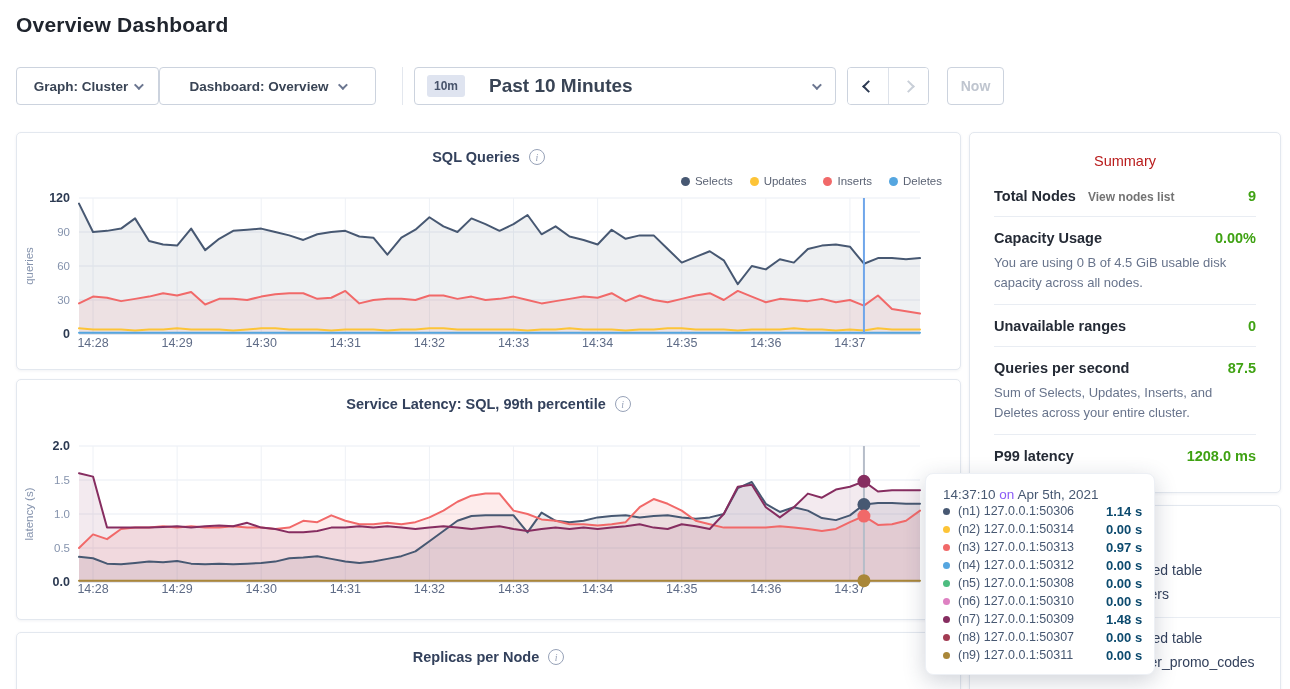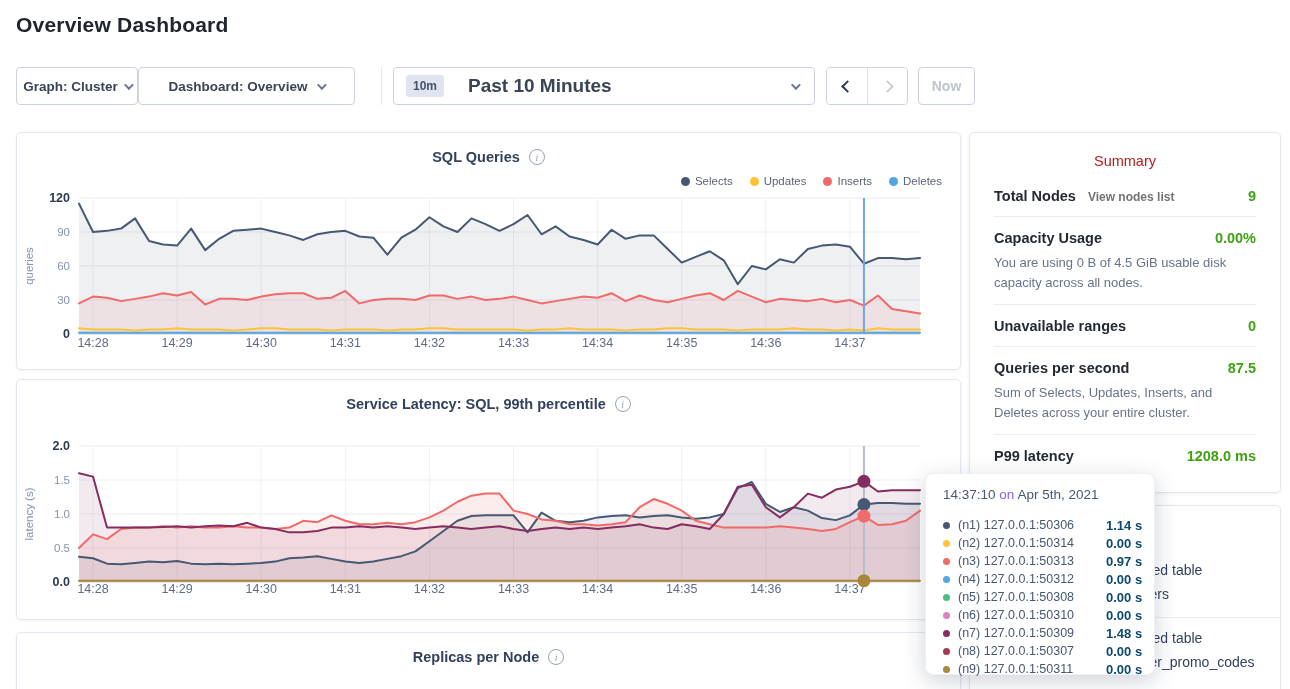--- a/index.html
+++ b/index.html
@@ -7,35 +7,35 @@
     font-family:"Liberation Sans", sans-serif; color:#33415c; }
   body { position:relative; }
 
   .page-title { position:absolute; left:16px; top:13px; font-size:21px; font-weight:700; color:#20252e; letter-spacing:.2px; }
 
   
   .controls { position:absolute; left:16px; top:67px; height:38px; display:flex; align-items:center; }
   .btn, .select-btn { height:38px; background:#fff; border:1px solid #ccd3de; border-radius:4px;
     display:flex; align-items:center; font-size:13.5px; font-weight:700; color:#394455; cursor:pointer; }
   .select-btn { justify-content:center; gap:10px; }
-  .sel-graph { width:122px;gap:6px; }
+  .sel-graph { width:143px;gap:6px; }
   .sel-dash  { width:217px; }
   .chev { width:7px; height:7px; border-right:2px solid #6b7690; border-bottom:2px solid #6b7690;
     transform:rotate(45deg) translateY(-2px); display:inline-block; }
   .ctrl-divider { width:1px; height:38px; background:#e3e7ee; margin-left:26px; }
   .time-select { width:422px; margin-left:11px; padding:0 16px 0 12px; justify-content:flex-start; }
   .time-badge { background:#dfe4f0; color:#47536b; font-size:12px; font-weight:700; border-radius:3px; padding:4px 7px; }
   .time-label { margin-left:14px; font-size:19px; }
   .time-select .chev { margin-left:auto; }
   .nav-group { margin-left:11px; display:flex; height:38px; border:1px solid #ccd3de; border-radius:4px; overflow:hidden; background:#fff; }
   .nav-btn { width:40px; display:flex; align-items:center; justify-content:center; cursor:pointer; background:#fff; border:none; }
   .nav-btn + .nav-btn { border-left:1px solid #dde2ea; }
   .chev-left  { width:9px; height:9px; border-left:2.5px solid #2c3a52; border-bottom:2.5px solid #2c3a52; transform:rotate(45deg); }
   .chev-right { width:9px; height:9px; border-right:2.5px solid #c9cfd8; border-top:2.5px solid #c9cfd8; transform:rotate(45deg); }
-  .now-btn { margin-left:10px; width:57px; justify-content:center; color:#bfc5cf; font-size:14px; cursor:default; }
+  .now-btn { margin-left:18px; width:57px; justify-content:center; color:#bfc5cf; font-size:14px; cursor:default; }
 
   
   .card { position:absolute; background:#fff; border:1px solid #e3e8ef; border-radius:5px;
     box-shadow:0 1px 3px rgba(56,76,108,.07); }
   .card-charts { left:16px; width:945px; }
   #card-chart1 { top:132px; height:238px; }
   #card-chart2 { top:379px; height:241px; }
   #card-chart3 { top:632px; height:110px; }
   .chart-title-row { display:flex; justify-content:center; align-items:center; gap:9px; padding-top:16px; }
   .chart-title { font-size:14.5px; font-weight:700; color:#33415c; }
@@ -68,21 +68,21 @@
   .event-line { font-size:14px; color:#33415c; line-height:1.1; }
   .event-line + .event-line { margin-top:9px; }
   .events-body { padding-top:8px; }
 
   
   .chart-tooltip { position:absolute; left:925px; top:473px; width:230px; height:202px; z-index:50;
     background:#fff; border:1px solid #edf0f5; border-radius:8px;
     box-shadow:0 6px 22px rgba(40,55,80,.22); padding:13px 10px 10px 17px; }
   .tt-header { font-size:13.5px; color:#475872; }
   .tt-on { color:#8b5cf6; }
-  .tt-rows { margin-top:14px; }
+  .tt-rows { margin-top:0; }
   .tt-row { display:flex; align-items:center; height:18px; }
   .tt-dot { width:7px; height:7px; border-radius:50%; flex:0 0 auto; margin-right:8px; }
   .tt-node { font-size:12.5px; color:#475872; width:148px; white-space:nowrap; }
   .tt-value { font-size:13px; font-weight:700; color:#0c4a6e; white-space:nowrap; }
 </style>
 </head>
 <body>
 
 <div class="page-title">Overview Dashboard</div>
 

